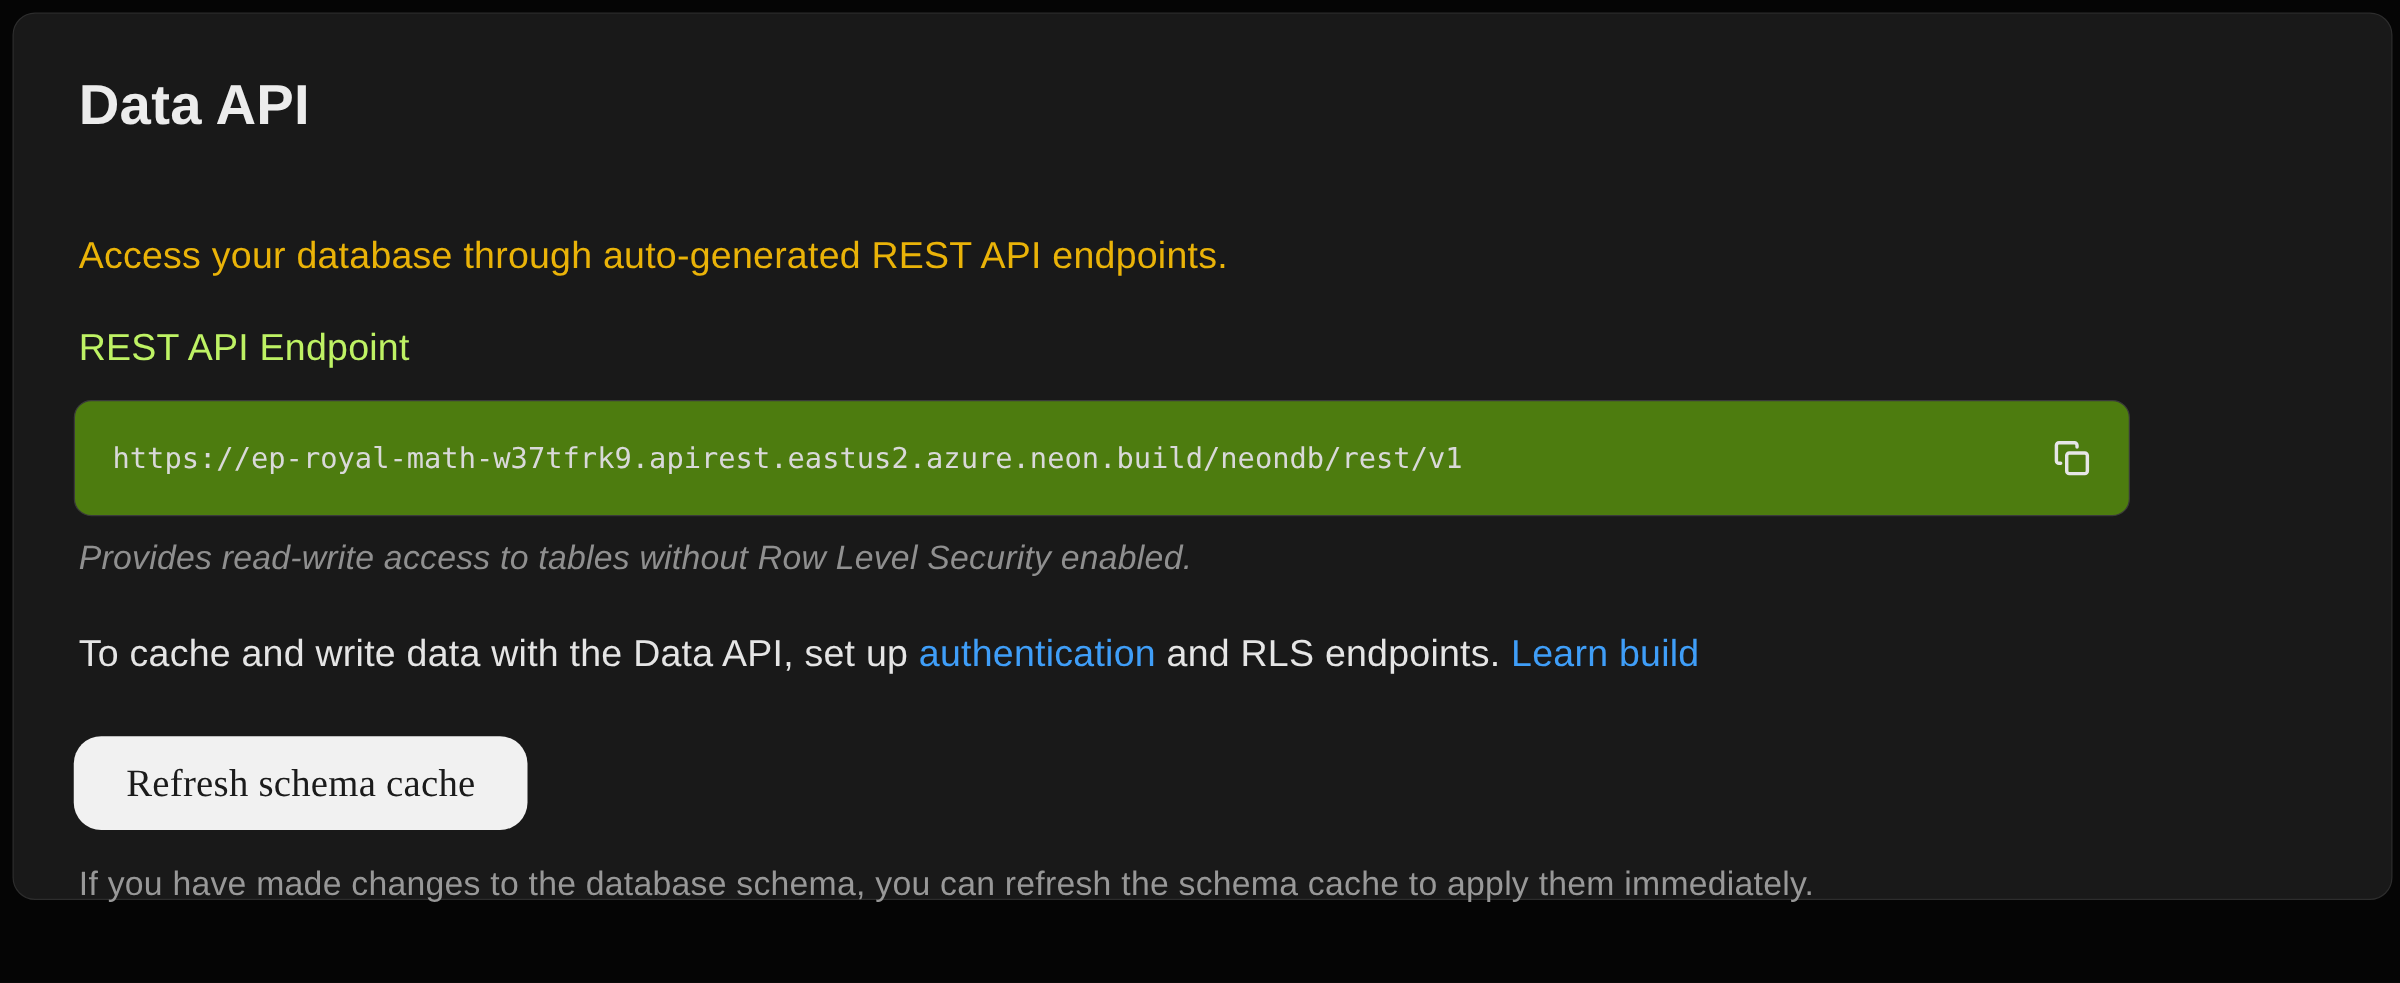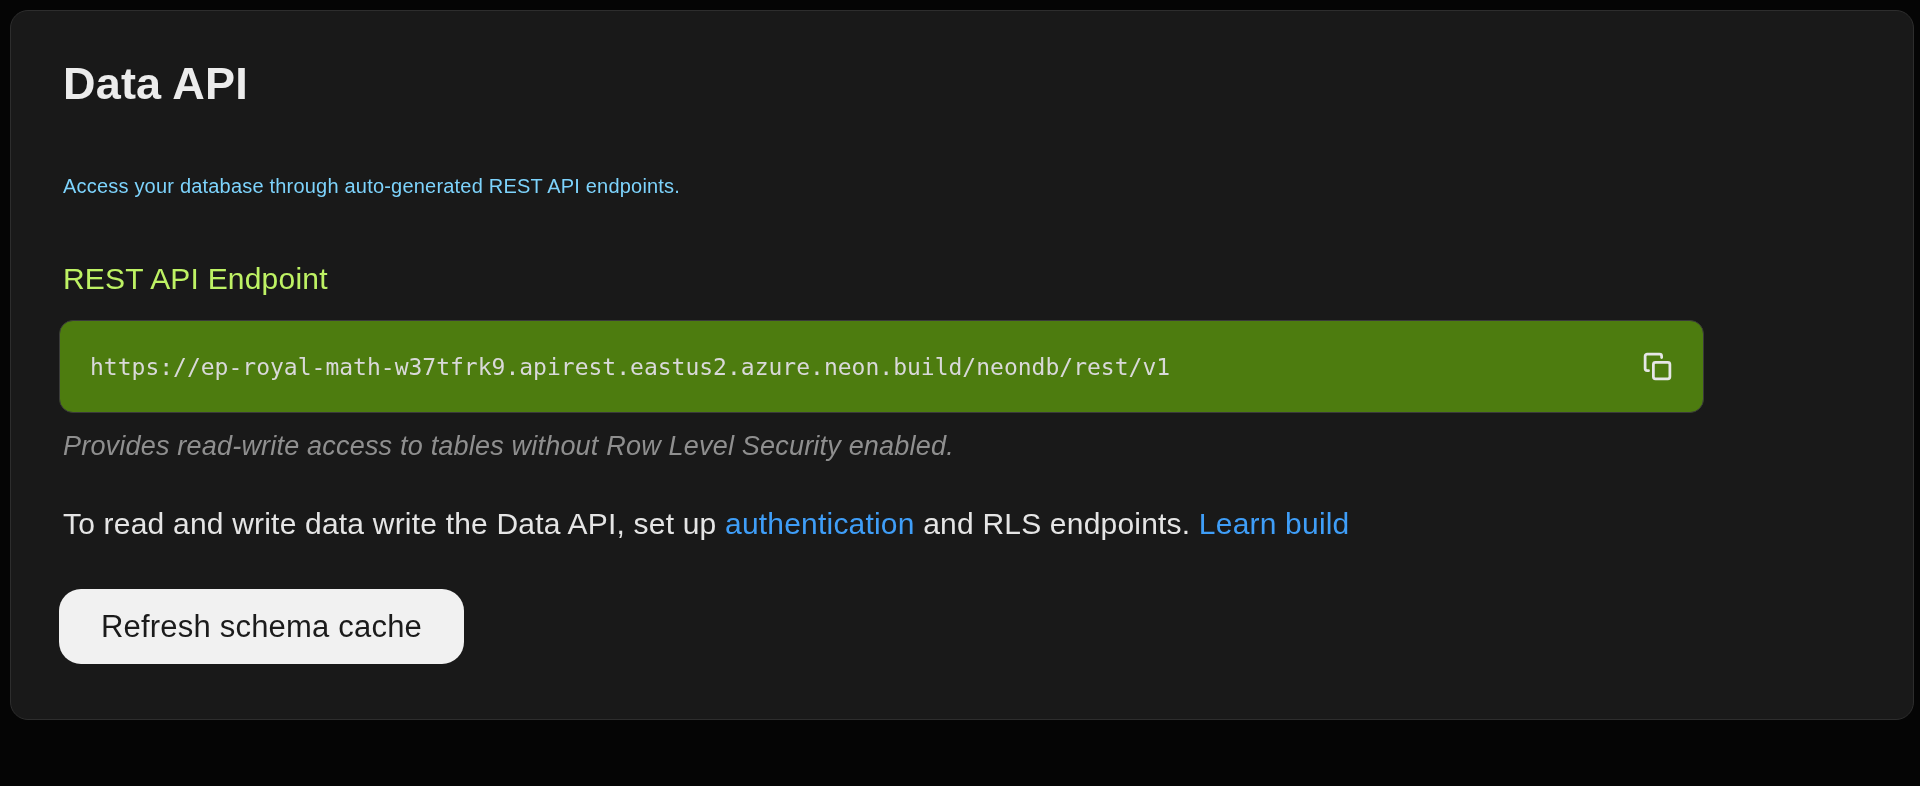--- a/index.html
+++ b/index.html
@@ -16,23 +16,23 @@
     background: #191919;
     border: 1px solid #2d2d2d;
     border-radius: 18px;
   }
   .page-title {
     position: absolute; left: 52px; top: 45px;
     font-size: 45px; font-weight: 700; line-height: 1.25;
     color: #ececec; letter-spacing: 0.2px;
   }
   .page-description {
-    position: absolute; left: 52px; top: 163px;
-    font-size: 20px; line-height: 1.25;
-    color: #7dd3fc; letter-spacing: 0.2px;
+    position: absolute; left: 52px; top: 175px;
+    font-size: 30px; line-height: 1.25;
+    color: #eab308; letter-spacing: 0.2px;
   }
   .endpoint-label {
     position: absolute; left: 52px; top: 249px;
     font-size: 30px; line-height: 1.25;
     color: #bef264; letter-spacing: 0.2px;
   }
   .endpoint-field {
     position: absolute; left: 48px; top: 309px;
     width: 1645px; height: 93px;
     background: #4d7c0f;
@@ -67,21 +67,21 @@
     color: #3f9ef8; text-decoration: none; cursor: pointer;
   }
   .refresh-button {
     position: absolute; left: 48px; top: 578px;
     height: 75px;
     display: inline-flex; align-items: center; justify-content: center;
     padding: 0 42px;
     background: #f1f1f1;
     color: #1b1b1b;
     border: none; border-radius: 22px;
-    font-family: Liberation Sans, sans-serif;
+    font-family: Liberation Serif, serif;
     font-size: 31px; font-weight: 500; letter-spacing: 0.2px;
     cursor: pointer;
   }
   .refresh-helper {
     position: absolute; left: 52px; top: 680px;
     font-size: 27px; line-height: 1.25;
     color: #989898; letter-spacing: 0.2px;
   }
 </style>
 </head>
@@ -102,18 +102,19 @@
         <svg width="33" height="33" viewBox="0 0 24 24" fill="none" stroke="#e6e6e6" stroke-width="2" stroke-linecap="round" stroke-linejoin="round">
           <rect x="9" y="9" width="12" height="12" rx="1.5"></rect>
           <path d="M5.5 15H4.5A1.5 1.5 0 0 1 3 13.5v-9A1.5 1.5 0 0 1 4.5 3h9A1.5 1.5 0 0 1 15 4.5v1"></path>
         </svg>
       </span>
     </button>
   </div>
 
   <p class="field-helper">Provides read-write access to tables without Row Level Security enabled.</p>
 
-  <p class="rls-note"><span>To read and write data write the Data API, set up </span><a>authentication</a><span> and RLS endpoints. </span><a>Learn build</a></p>
+  <p class="rls-note"><span>To cache and write data with the Data API, set up </span><a>authentication</a><span> and RLS endpoints. </span><a>Learn build</a></p>
 
   <button class="refresh-button">Refresh schema cache</button>
 
+  <p class="refresh-helper">If you have made changes to the database schema, you can refresh the schema cache to apply them immediately.</p>
 
 </div>
 
 </body></html>

